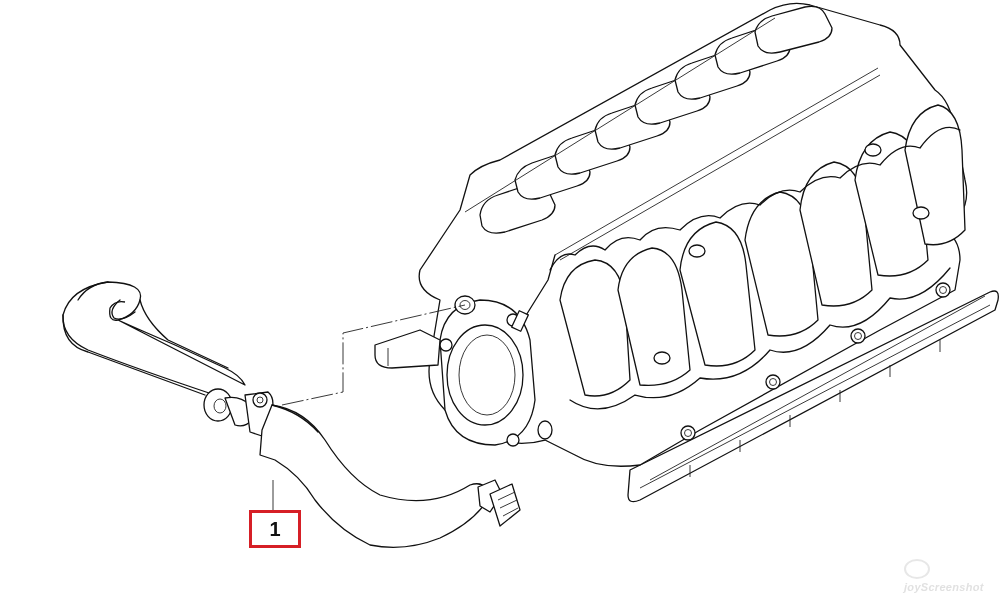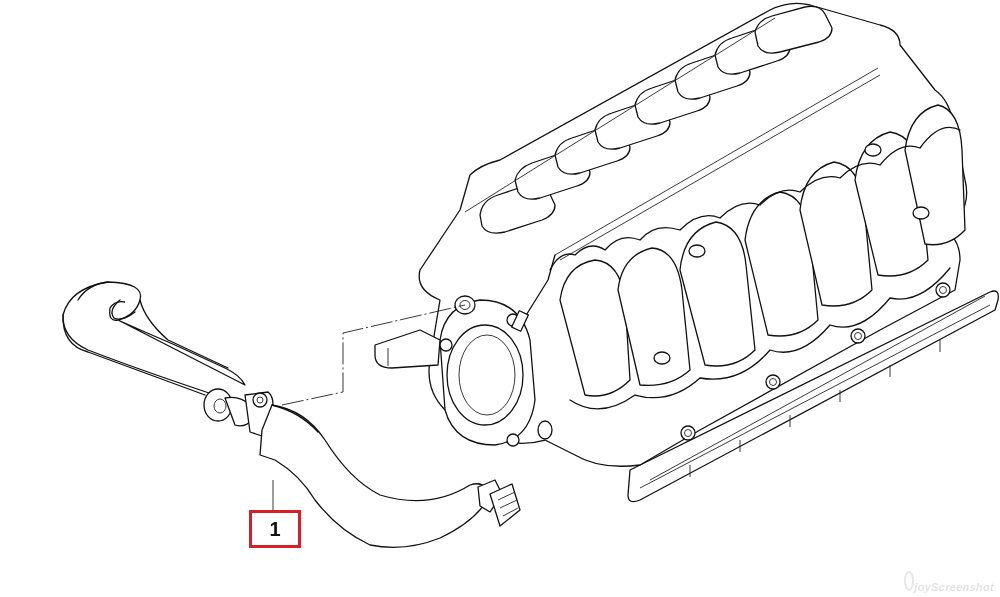--- a/index.html
+++ b/index.html
@@ -10,21 +10,21 @@
     .fill-w { fill: #fff; stroke: #111; stroke-width: 1.3; stroke-linejoin: round; }
     .leader { fill: none; stroke: #222; stroke-width: 0.9; stroke-dasharray: 22 3 2 3; }
     .callout-box {
       position: absolute; left: 249px; top: 510px; width: 52px; height: 38px;
       border: 3px solid #d61f26; box-sizing: border-box; background: #fff;
       display: flex; align-items: center; justify-content: center;
     }
     .callout-num { font-family: "Liberation Sans", sans-serif; font-weight: bold; font-size: 20px; color: #111; }
     .watermark {
       position: absolute; right: 6px; bottom: 4px; width: 90px; height: 42px;
-      display: flex; flex-direction: row; align-items: flex-end; justify-content: flex-end;
+      display: flex; flex-direction: column; align-items: flex-start; justify-content: flex-end;
       opacity: 0.35;
     }
     .watermark-logo { width: 26px; height: 20px; border: 2px solid #bbb; border-radius: 50%; box-sizing: border-box; margin-bottom: 2px; }
     .watermark-text { font-family: "Liberation Sans", sans-serif; font-size: 11px; font-weight: bold; font-style: italic; color: #aaa; letter-spacing: 0.3px; }
   </style>
 </head>
 <body>
 
 <svg id="canvas" viewBox="0 0 1000 597" xmlns="http://www.w3.org/2000/svg">
 

